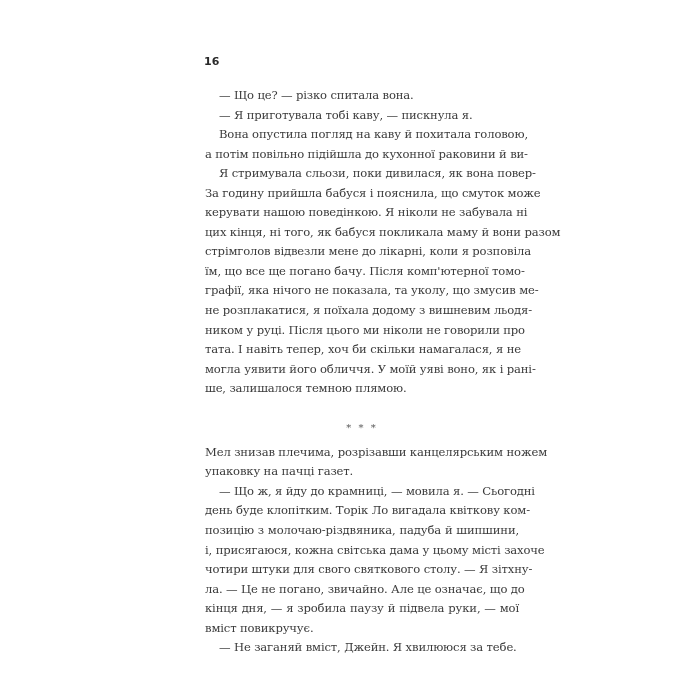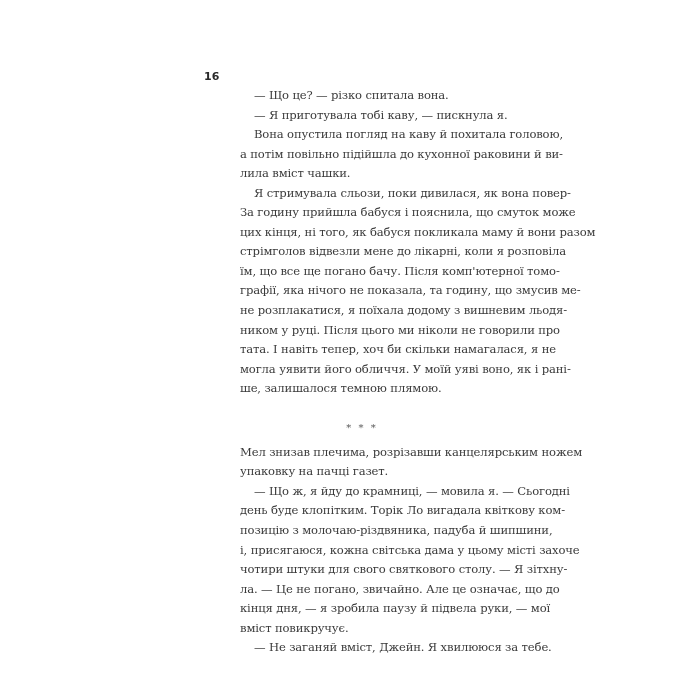--- a/index.html
+++ b/index.html
@@ -18,41 +18,39 @@
     }
     .page-number {
       position: absolute;
       left: 204px;
       top: 55px;
       font-family: "DejaVu Sans", sans-serif;
       font-weight: bold;
       font-size: 11px;
       color: #2a2a2a;
       letter-spacing: 0.2px;
-      margin-top: 15px;
     }
     .text-block {
       position: absolute;
       left: 205px;
       top: 86px;
       width: 314px;
       font-family: "DejaVu Serif", serif;
       font-size: 11.6px;
       line-height: 19.55px;
       color: #3a3a3a;
     }
     .line {
       display: block;
       white-space: nowrap;
       text-align: justify;
       text-align-last: justify;
       height: 19.55px;
       overflow: visible;
       letter-spacing: -0.15px;
-      margin-left: 35px;
     }
     .line.indent { padding-left: 14px; }
     .line.last { text-align-last: left; }
     .separator {
       display: block;
       text-align: center;
       height: 19.55px;
       margin-top: 19.55px;
       margin-bottom: 5px;
       font-size: 10px;
@@ -65,27 +63,27 @@
 
 <div class="page">
   <div class="page-number">16</div>
 
   <div class="text-block">
     <div id="section1">
         <span class="line indent last">— Що це? — різко спитала вона.</span>
         <span class="line indent last">— Я приготувала тобі каву, — пискнула я.</span>
         <span class="line indent">Вона опустила погляд на каву й похитала головою,</span>
         <span class="line">а потім повільно підійшла до кухонної раковини й ви-</span>
-        <span class="line last">лила вміст чашки.</span>
         <span class="line indent">Я стримувала сльози, поки дивилася, як вона повер-</span>
         <span class="line">За годину прийшла бабуся і пояснила, що смуток може</span>
+        <span class="line">керувати нашою поведінкою. Я ніколи не забувала ні</span>
         <span class="line">цих кінця, ні того, як бабуся покликала маму й вони разом</span>
         <span class="line">стрімголов відвезли мене до лікарні, коли я розповіла</span>
         <span class="line">їм, що все ще погано бачу. Після комп'ютерної томо-</span>
-        <span class="line">графії, яка нічого не показала, та годину, що змусив ме-</span>
+        <span class="line">графії, яка нічого не показала, та уколу, що змусив ме-</span>
         <span class="line">не розплакатися, я поїхала додому з вишневим льодя-</span>
         <span class="line">ником у руці. Після цього ми ніколи не говорили про</span>
         <span class="line">тата. І навіть тепер, хоч би скільки намагалася, я не</span>
         <span class="line">могла уявити його обличчя. У моїй уяві воно, як і рані-</span>
         <span class="line last">ше, залишалося темною плямою.</span>
       </div>
     <div class="separator">* * *</div>
     <div id="section2">
         <span class="line">Мел знизав плечима, розрізавши канцелярським ножем</span>
         <span class="line last">упаковку на пачці газет.</span>

